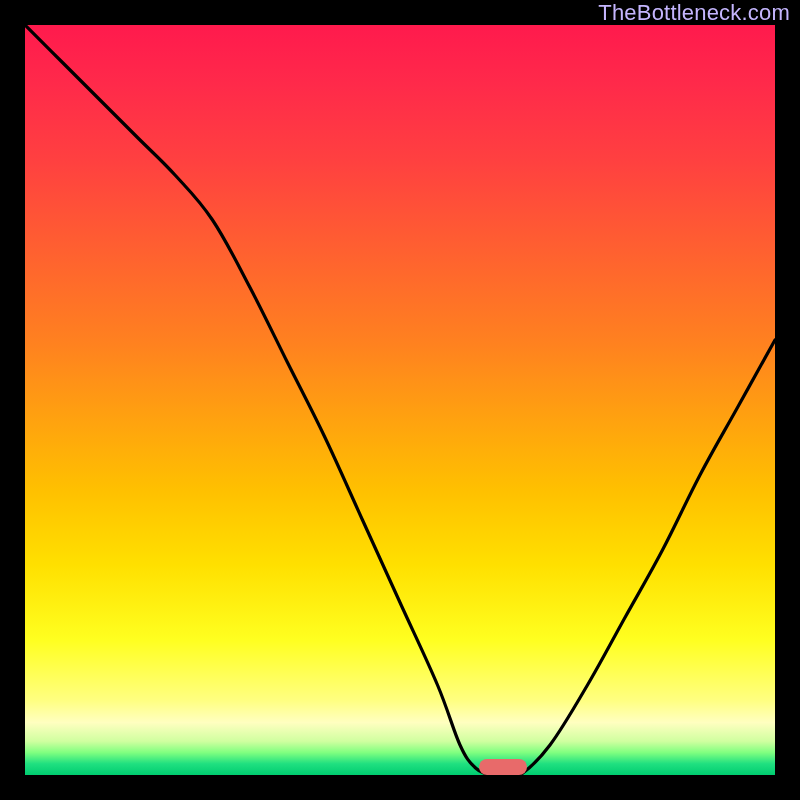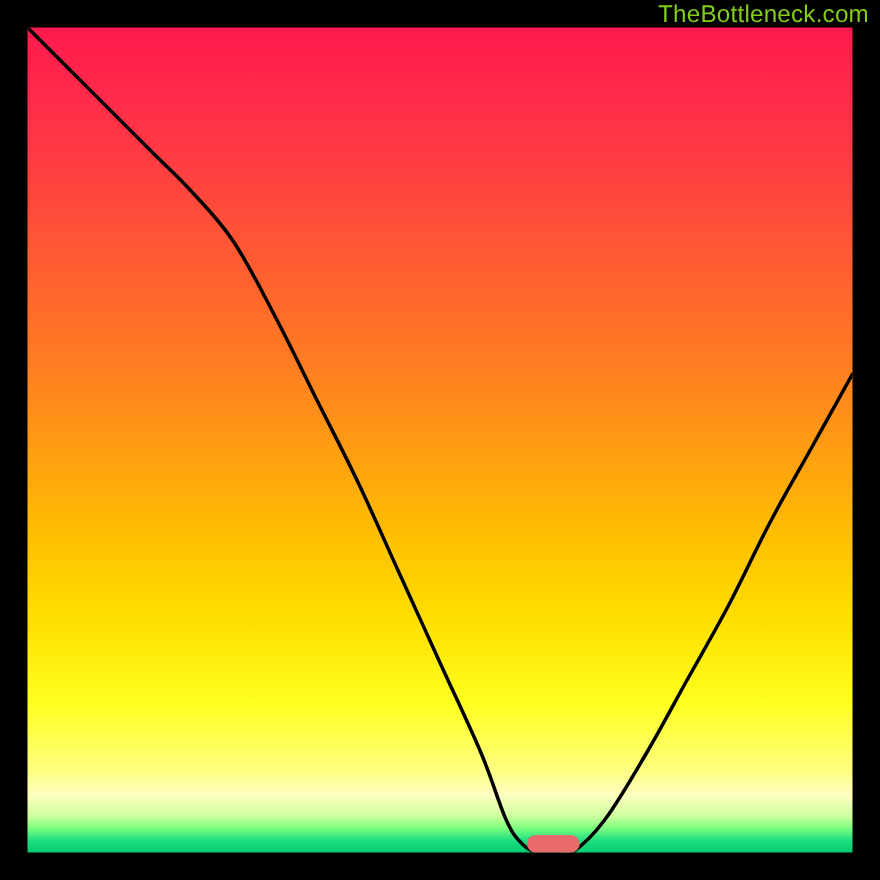--- a/index.html
+++ b/index.html
@@ -38,21 +38,21 @@
       #20e080 98.5%,
       #00cc70 100%
     );
   }
   .watermark {
     position: absolute;
     top: 0px;
     right: 10px;
     font-family: Arial, Helvetica, sans-serif;
     font-size: 22px;
-    color: #84cc16;
+    color: #c4b5fd;
     font-weight: 500;
     letter-spacing: 0.2px;
   }
   svg.curve {
     position: absolute;
     left: 0;
     top: 0;
     width: 750px;
     height: 750px;
   }

